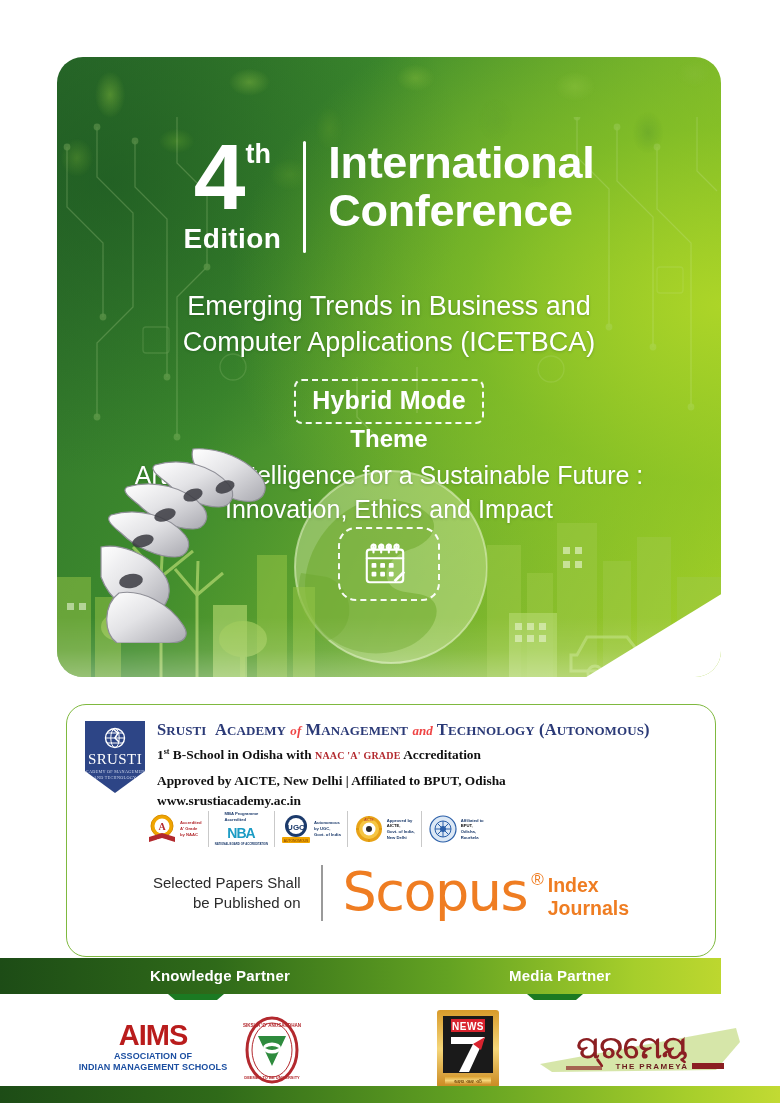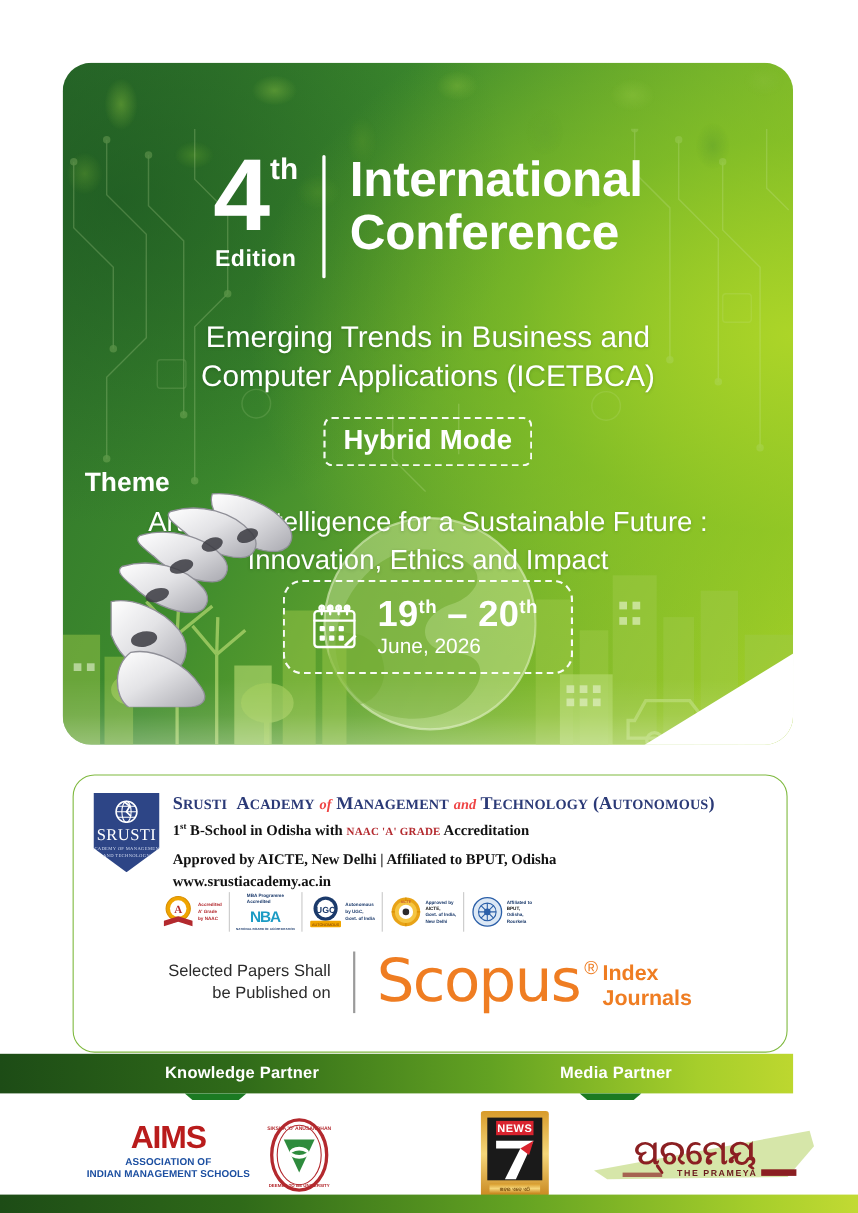--- a/index.html
+++ b/index.html
@@ -56,41 +56,41 @@
     position:absolute;left:0;top:78px;width:100%;
     display:flex;justify-content:center;align-items:flex-start;
   }
   .edition-box{
     display:flex;flex-direction:column;align-items:center;
     color:#ffffff;line-height:1;padding-right:18px;
   }
   .ed-num-wrap{display:flex;align-items:flex-start;}
   .ed-num{font-size:93px;font-weight:800;letter-spacing:-2px;line-height:.92;}
   .ed-sup{font-size:27px;font-weight:800;margin-top:6px;margin-left:2px;}
-  .ed-word{font-size:21px;font-weight:800;letter-spacing:.4px;margin-top:4px;}
+  .ed-word{font-size:28px;font-weight:800;letter-spacing:.4px;margin-top:4px;}
   .head-div{width:3px;height:112px;background:#ffffff;margin:6px 22px 0 4px;border-radius:2px;}
   .head-title{color:#ffffff;line-height:1.06;padding-top:4px;}
   .head-title .l1,.head-title .l2{font-size:45px;font-weight:800;letter-spacing:-.3px;display:block;}
 
   .sub-title{
     position:absolute;left:0;top:232px;width:100%;text-align:center;
     color:#ffffff;font-size:27px;font-weight:400;line-height:1.32;
     text-shadow:0 1px 3px rgba(0,50,0,.22);
   }
   .sub-title span{display:block;}
 
   .mode-wrap{position:absolute;left:0;top:322px;width:100%;display:flex;justify-content:center;}
   .mode-badge{
     border:2px dashed rgba(255,255,255,.95);
     border-radius:8px;padding:5px 16px 7px;
     color:#ffffff;font-size:25px;font-weight:700;letter-spacing:.2px;
   }
   .theme-label{
-    position:absolute;left:0;top:368px;width:100%;
-    color:#ffffff;font-size:24px;font-weight:700;margin-left:20px;
+    position:absolute;left:0;top:368px;width:100%;text-align:center;
+    color:#ffffff;font-size:24px;font-weight:700;
   }
   .theme-text{
     position:absolute;left:0;top:402px;width:100%;text-align:center;
     color:#ffffff;font-size:25px;font-weight:400;line-height:1.34;
     text-shadow:0 1px 3px rgba(0,50,0,.22);
   }
   .theme-text span{display:block;}
 
   .date-wrap{position:absolute;left:0;top:470px;width:100%;display:flex;justify-content:center;}
   .date-box{
@@ -350,28 +350,20 @@
           <g fill="#ffffff">
             <rect x="10" y="23" width="5" height="5" rx="1"></rect>
             <rect x="19" y="23" width="5" height="5" rx="1"></rect>
             <rect x="28" y="23" width="5" height="5" rx="1"></rect>
             <rect x="10" y="32" width="5" height="5" rx="1"></rect>
             <rect x="19" y="32" width="5" height="5" rx="1"></rect>
             <rect x="28" y="32" width="5" height="5" rx="1"></rect>
           </g>
           <path d="M33 41 L43 31 L45 33 L35 43 Z" fill="#ffffff"></path>
         </svg>
-        <div class="date-txt">
-          <div class="date-main">
-            <span>19</span><sup>th</sup>
-            <span>–</span>
-            <span>20</span><sup>th</sup>
-          </div>
-          <div class="date-sub">June, 2026</div>
-        </div>
       </div>
     </div>
 
     <svg class="robot-hand" viewBox="0 0 190 200">
       <defs>
         <linearGradient id="mg" x1="0" y1="0" x2="1" y2="1">
           <stop offset="0%" stop-color="#ffffff"></stop>
           <stop offset="45%" stop-color="#e3e3e6"></stop>
           <stop offset="100%" stop-color="#a9a9b0"></stop>
         </linearGradient>

